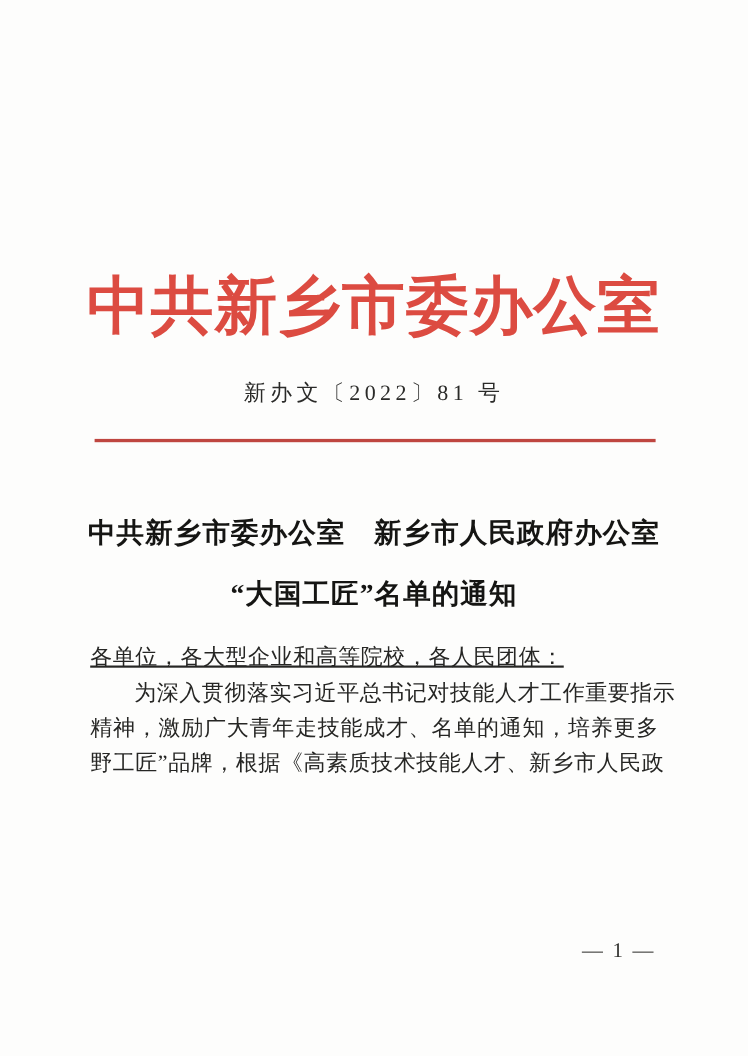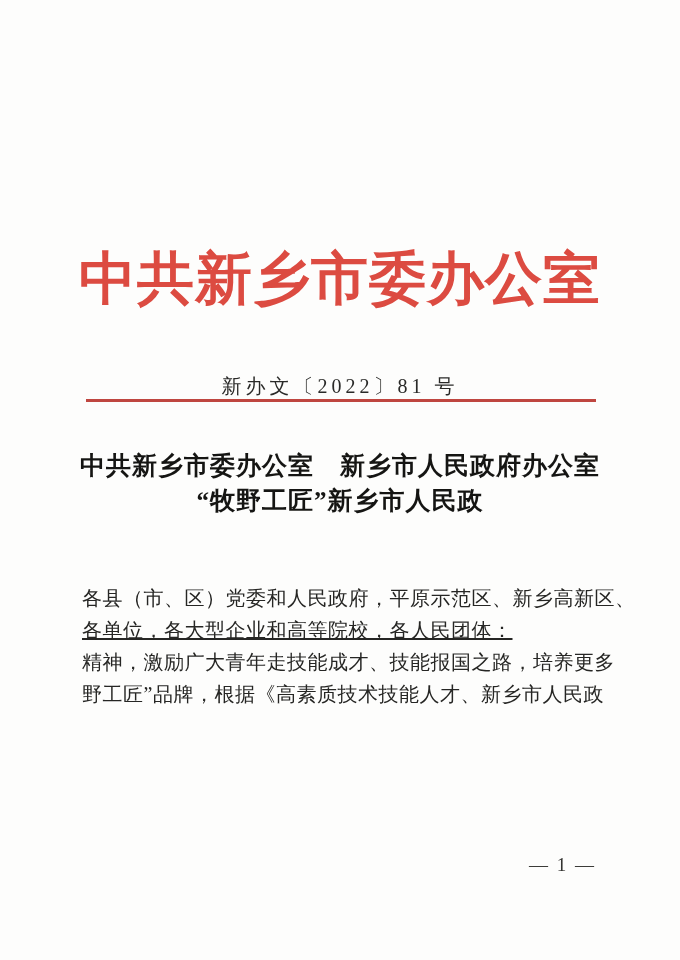--- a/index.html
+++ b/index.html
@@ -25,21 +25,21 @@
     font-size: 57px;
     line-height: 74px;
     font-weight: bold;
     color: #dc4b41;
     letter-spacing: 1px;
     white-space: nowrap;
   }
   
   .doc-number {
     position: absolute;
-    top: 372px;
+    top: 344px;
     left: 0;
     width: 100%;
     text-align: center;
     font-size: 20px;
     line-height: 28px;
     color: #2a2a28;
     letter-spacing: 4px;
     white-space: nowrap;
   }
   
@@ -59,20 +59,21 @@
     width: 100%;
     text-align: center;
     font-size: 25px;
     line-height: 35px;
     font-weight: bold;
     color: #151513;
     letter-spacing: 1px;
   }
   .doc-title .t-line {
     white-space: nowrap;
+    margin-top: 20px;
   }
   
   .body-text {
     position: absolute;
     top: 582px;
     left: 82px;
     width: 517px;
     font-size: 20px;
     line-height: 32px;
     color: #262624;
@@ -109,25 +110,25 @@
 <div class="page">
 
   <div class="org-title">中共新乡市委办公室</div>
 
   <div class="doc-number">新办文〔2022〕81 号</div>
 
   <div class="red-line"></div>
 
   <div class="doc-title">
     <div class="t-line">中共新乡市委办公室　新乡市人民政府办公室</div>
-    <div class="t-line">“牧野工匠”新乡市人民政</div>
+    <div class="t-line">“大国工匠”名单的通知</div>
   </div>
 
   <div class="body-text">
-    <div class="line">各县（市、区）党委和人民政府，平原示范区、新乡高新区、</div>
     <div class="line para-end">各单位，各大型企业和高等院校，各人民团体：</div>
-    <div class="line">精神，激励广大青年走技能成才、技能报国之路，培养更多</div>
+    <div class="line indent">为深入贯彻落实习近平总书记对技能人才工作重要指示</div>
+    <div class="line">精神，激励广大青年走技能成才、名单的通知，培养更多</div>
     <div class="line">野工匠”品牌，根据《高素质技术技能人才、新乡市人民政</div>
   </div>
 
   <div class="page-number">— 1 —</div>
 
 </div>
 
 </body></html>

